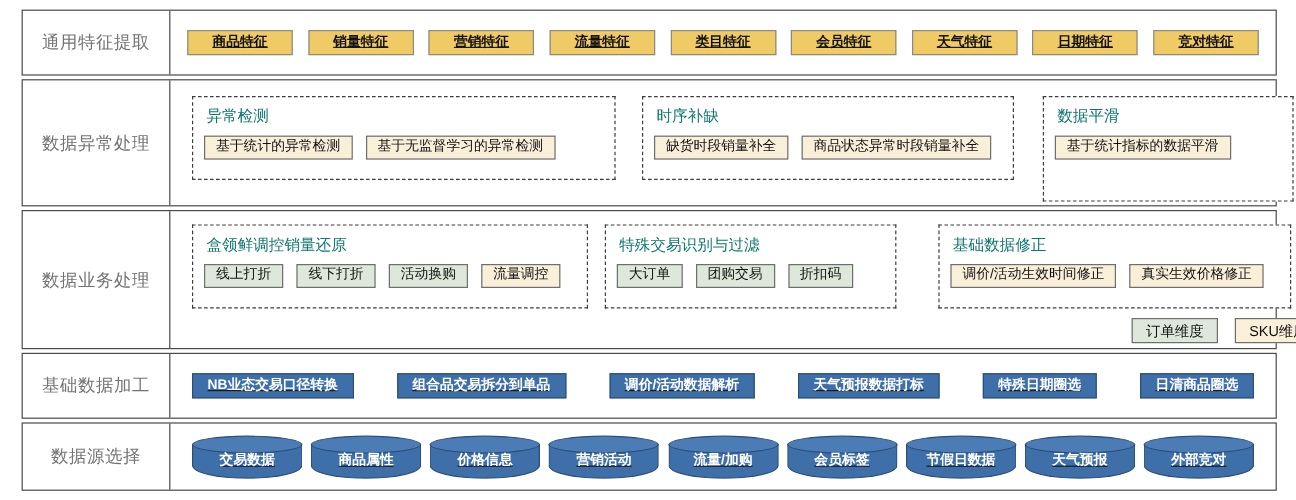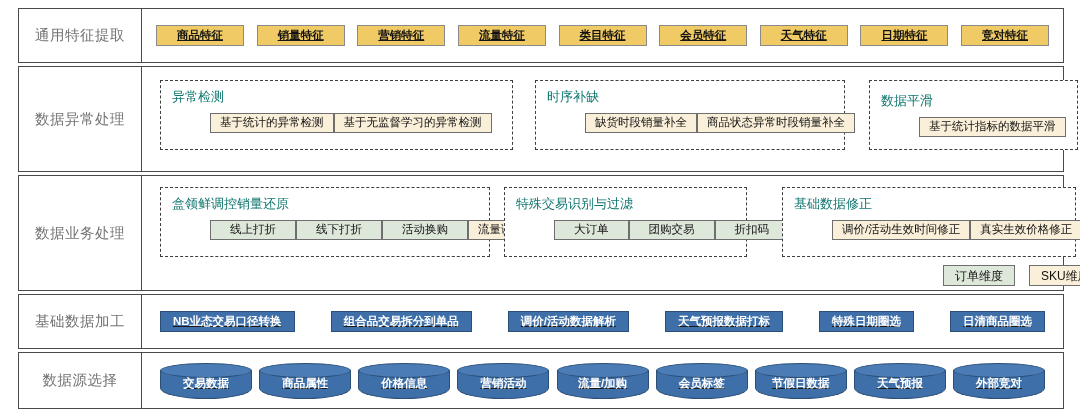--- a/index.html
+++ b/index.html
@@ -70,42 +70,42 @@
     padding:6px 9px 8px 9px;
     display:flex;flex-direction:column;
     justify-content:flex-start;
   }
   .group-title{
     font-size:13px;
     margin:1px 0 7px 2px;
     white-space:nowrap;
     color:#0f766e;
   }
-  .group-chips{display:flex;align-items:center;margin-left:40px;}
+  .group-chips{display:flex;align-items:center;gap:11px;}
 
   .chip-cream{
     background:#FAEFD9;
     border:1.3px solid #6e6e6e;
     height:20px;
     padding:0 9px;
     font-size:11.5px;
   }
   .chip-green{
     background:#DEE8DA;
     border:1.3px solid #6e6e6e;
     height:20px;
-    padding:0 19px;
+    padding:0 9px;
     font-size:11.5px;
   }
 
   
   .r2 .row-body{padding:0 14px;gap:0;position:relative;}
   .r2 .g1{position:absolute;left:18px;top:13px;width:353px;height:70px;}
   .r2 .g2{position:absolute;left:393px;top:13px;width:310px;height:70px;}
-  .r2 .g3{position:absolute;left:727px;top:13px;width:209px;height:70px;justify-content:center;}
+  .r2 .g3{position:absolute;left:727px;top:13px;width:209px;height:88px;}
 
   
   .r3 .row-body{position:relative;padding:0;}
   .r3 .g1{position:absolute;left:18px;top:11px;width:330px;height:70px;}
   .r3 .g2{position:absolute;left:362px;top:11px;width:243px;height:70px;}
   .r3 .g3{position:absolute;left:640px;top:11px;width:294px;height:70px;}
   .r3 .dims{
     position:absolute;left:770px;top:89px;
     display:flex;gap:14px;align-items:flex-end;margin-left:31px;
   }

